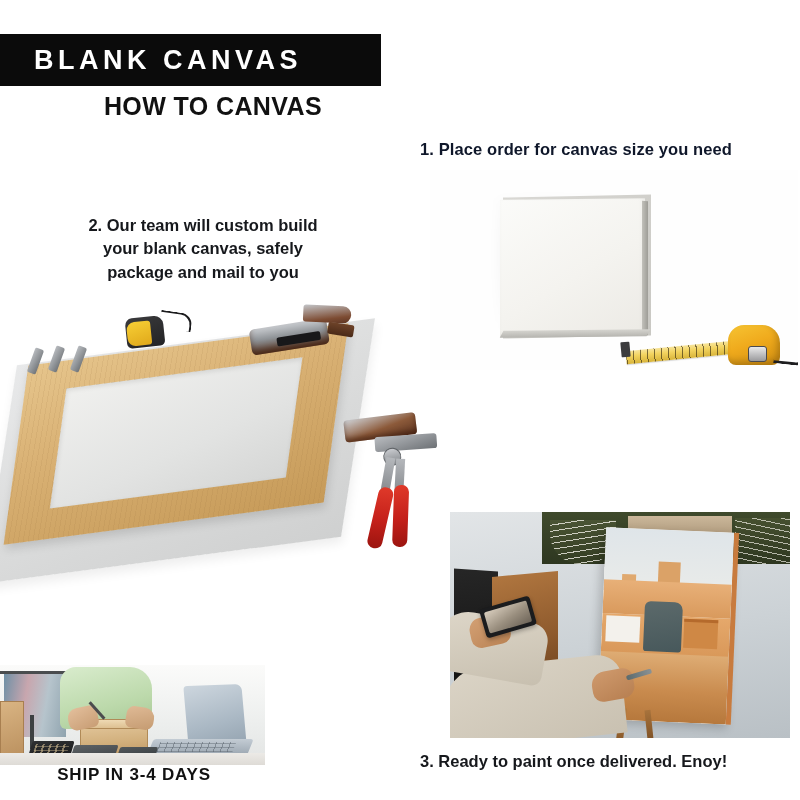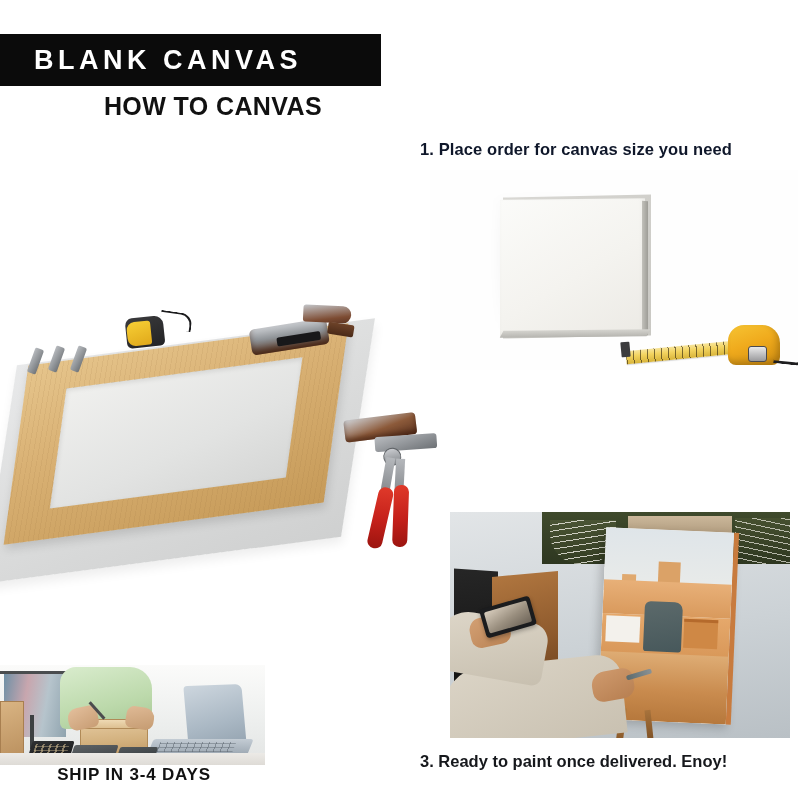--- a/index.html
+++ b/index.html
@@ -747,20 +747,25 @@
     <div class="pc-bottom-edge"></div>
     <div class="tape-blade">
       <div class="tape-ticks"></div>
     </div>
     <div class="tape-hook"></div>
     <div class="tape-body"></div>
     <div class="tape-center"></div>
     <div class="tape-cord"></div>
   </div>
 
+  <div class="step2-caption">
+    <div>2. Our team will custom build</div>
+    <div>your blank canvas, safely</div>
+    <div>package and mail to you</div>
+  </div>
 
   <div class="photo-frame">
     <div class="pf-sheet"></div>
     <div class="pf-frame-outer">
       <div class="pf-frame-grain"></div>
       <div class="pf-frame-inner"></div>
     </div>
     <div class="brace b1"></div>
     <div class="brace b2"></div>
     <div class="brace b3"></div>

